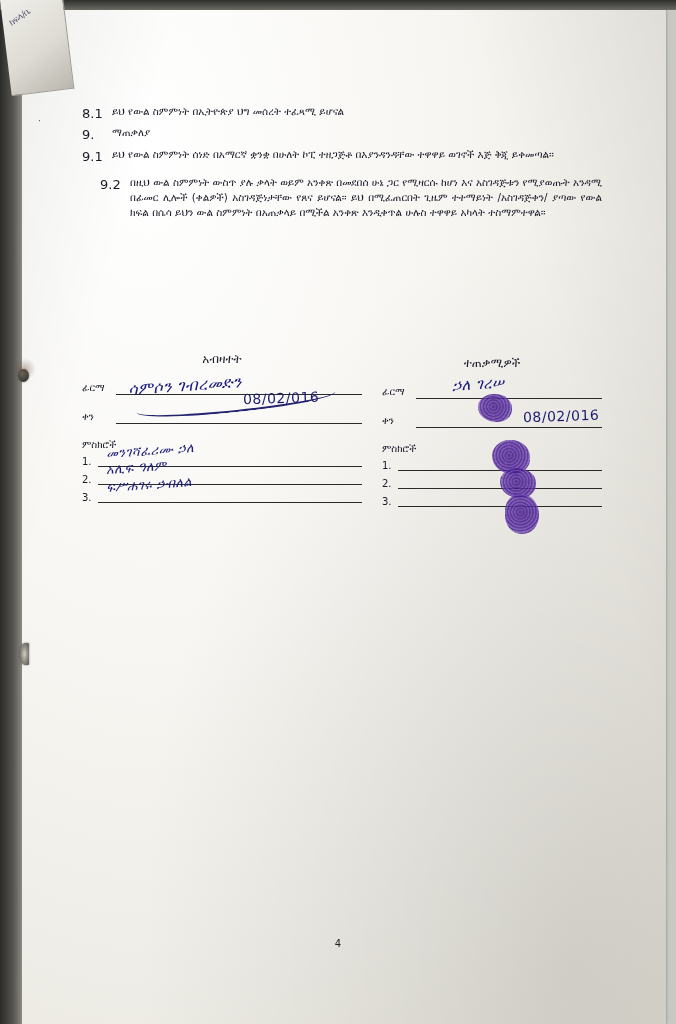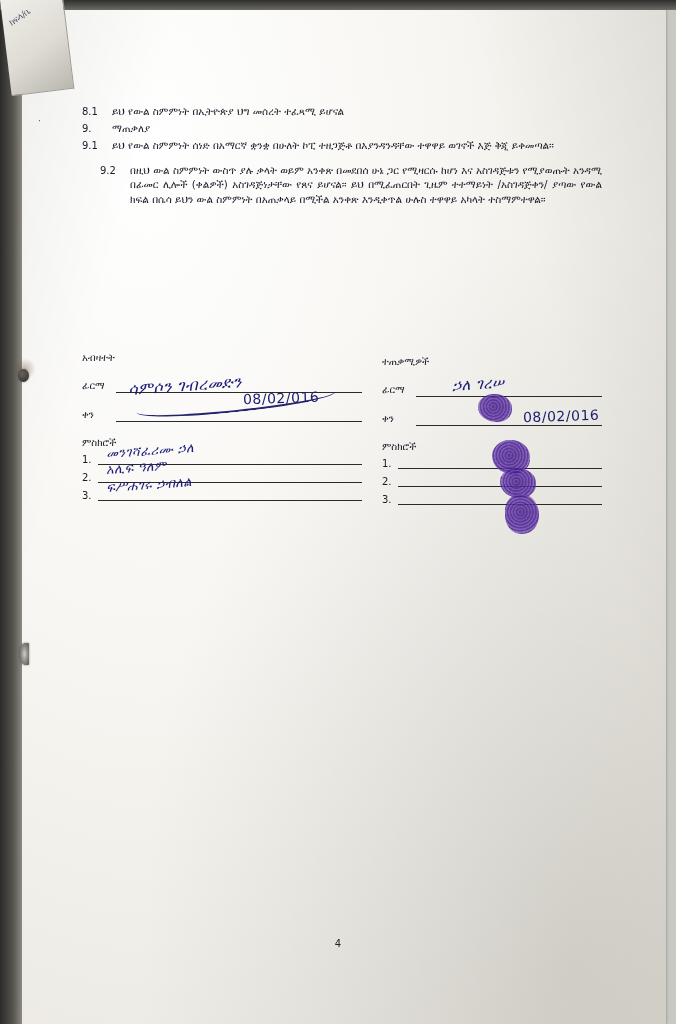--- a/index.html
+++ b/index.html
@@ -97,21 +97,21 @@
     font-size: 10.3px;
     line-height: 1.42;
   }
   .clause {
     display: flex;
     margin-bottom: 2px;
   }
   .clause .num {
     width: 30px;
     flex: 0 0 30px;
-    font-size: 10px;
+    font-size: 13px;
     padding-top: 1px;
   }
   .clause .txt {
     flex: 1;
     text-align: justify;
   }
   .clause.sub { margin-left: 18px; }
   .gap { height: 7px; }
 
   .para {
@@ -124,21 +124,21 @@
   .sigblock {
     position: absolute;
     left: 82px;
     top: 352px;
     width: 520px;
     font-size: 10px;
     color: #1a1a28;
   }
   .sig-col-left { position: absolute; left: 0; top: 0; width: 280px; }
   .sig-col-right { position: absolute; left: 300px; top: 4px; width: 220px; }
-  .sig-head { font-size: 10px; margin-bottom: 16px; }
+  .sig-head { font-size: 12px; margin-bottom: 16px; text-align: center; }
   .sig-row { display: flex; margin-bottom: 16px; }
   .sig-row .lbl { width: 34px; flex: 0 0 34px; font-size: 10px; }
   .sig-row .line {
     flex: 1;
     border-bottom: 1px solid #2a2a2a;
     height: 12px;
     position: relative;
   }
   .witness-head { margin-top: 2px; font-size: 10px; margin-bottom: 4px; font-family: Liberation Mono, monospace; }
   .wlist { list-style: none; margin: 0; padding: 0; }

